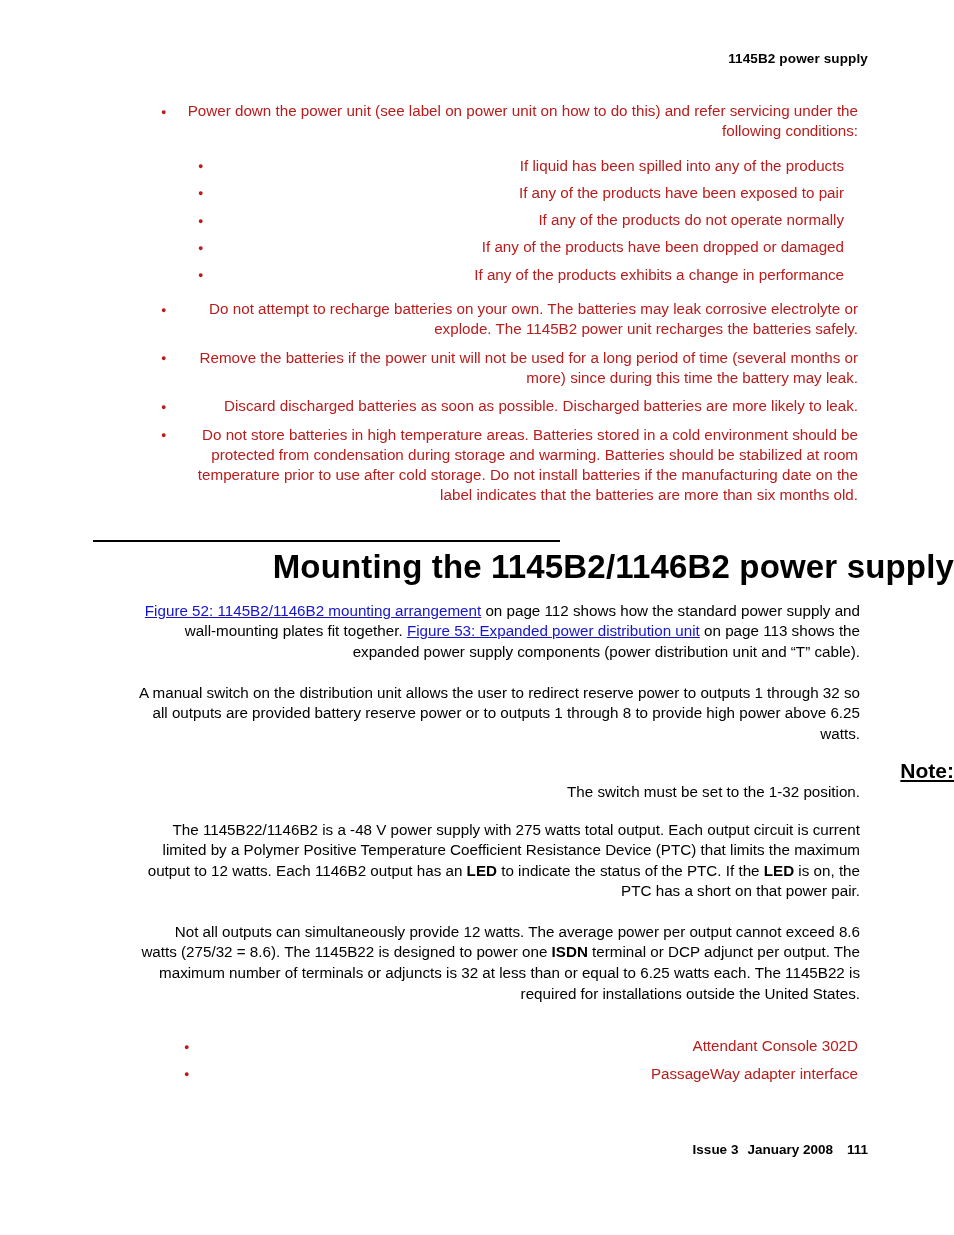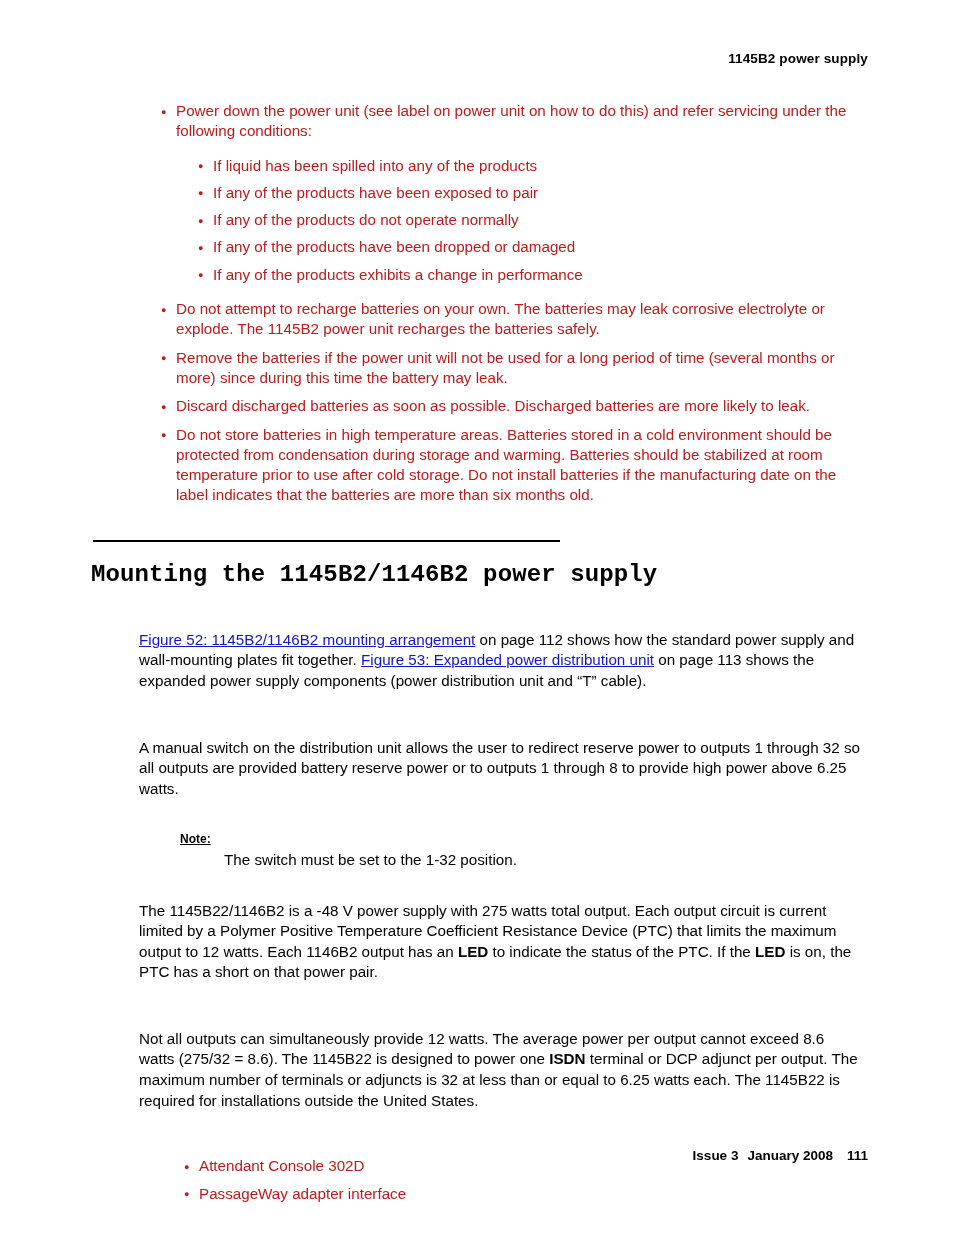--- a/index.html
+++ b/index.html
@@ -13,20 +13,21 @@
     position: relative;
     font-family: "Liberation Sans", sans-serif;
     color: #000000;
     -webkit-font-smoothing: antialiased;
   }
   .page {
     position: relative;
     width: 954px;
     height: 1235px;
     overflow: hidden;
+    text-align: right;
   }
 
   
   .run-header {
     position: absolute;
     top: 51px;
     right: 86px;
     font-size: 13.5px;
     font-weight: bold;
     letter-spacing: 0.01em;
@@ -90,61 +91,60 @@
   
   .sec-rule {
     margin: 0;
     margin-left: 93px;
     width: 467px;
     height: 2px;
     background: #000;
     border: 0;
   }
   h1.sec-title {
-    margin: 8px;
+    margin: 0;
     margin-left: 91px;
-    font-size: 24px;
+    font-size: 33px;
     line-height: 30px;
     font-weight: bold;
     letter-spacing: 0.005em;
-    font-family: Liberation Mono, monospace;
   }
 
   
   p.body {
-    margin: 16px;
+    margin: 3px;
     margin-left: 139px;
     margin-right: 94px;
     font-size: 15.2px;
     line-height: 20.6px;
   }
   a.xref {
     color: #1414cc;
     text-decoration: underline;
   }
   .note-label {
     margin: 0;
     margin-left: 180px;
-    font-size: 12px;
+    font-size: 21px;
     line-height: 20.6px;
     font-weight: bold;
     text-decoration: underline;
   }
   .note-body {
     margin: 0;
     margin-left: 224px;
     margin-right: 94px;
     font-size: 15.2px;
     line-height: 20.6px;
   }
 
   
   .run-footer {
     position: absolute;
-    bottom: 72px;
+    bottom: 78px;
     right: 86px;
     font-size: 13.5px;
     font-weight: bold;
     white-space: nowrap;
   }
   .run-footer .gap1 { display: inline-block; width: 9px; }
   .run-footer .gap2 { display: inline-block; width: 14px; }
 
   .sp-8  { height: 8px; }
   .sp-10 { height: 10px; }

